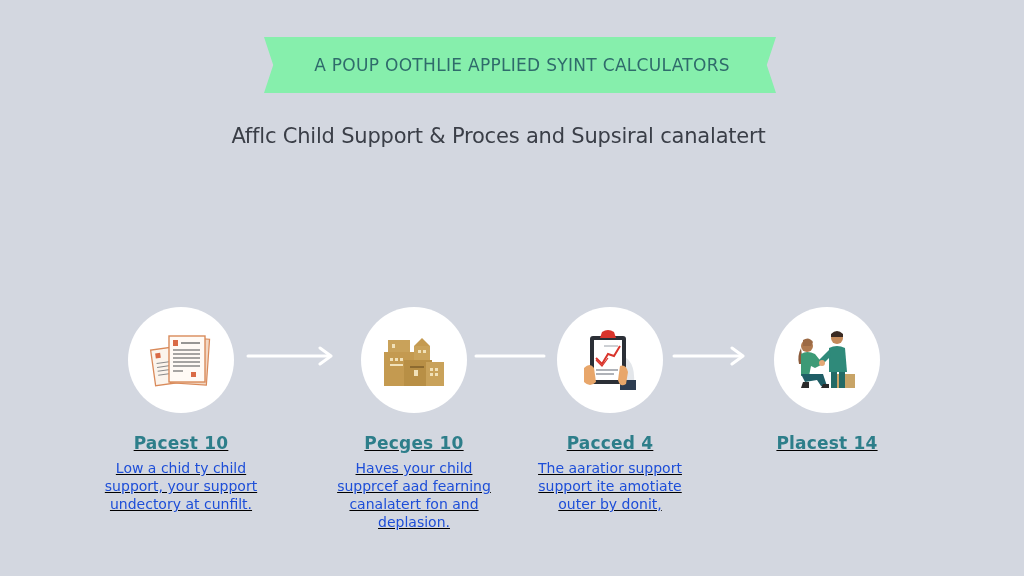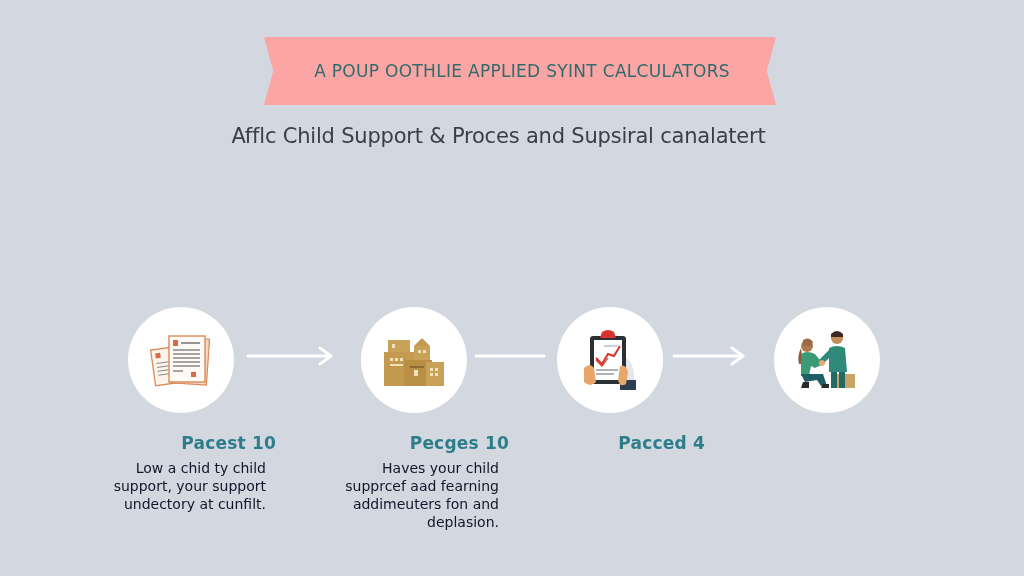--- a/index.html
+++ b/index.html
@@ -12,22 +12,22 @@
       background: #d3d7e0;
       position: relative;
       overflow: hidden;
       font-family: "DejaVu Sans", "Liberation Sans", sans-serif;
     }
     .banner {
       position: absolute;
       left: 264px;
       top: 37px;
       width: 512px;
-      height: 68px;
-      background: #fca5a5;
+      height: 56px;
+      background: #86efac;
       clip-path: polygon(0% 0%, 100% 0%, 98.2% 50%, 100% 100%, 0% 100%, 1.8% 50%);
       display: flex;
       align-items: center;
       justify-content: center;
     }
     .banner-text {
       color: #2f6b6b;
       font-size: 17px;
       letter-spacing: 0.3px;
       font-weight: normal;
@@ -40,21 +40,22 @@
       top: 124px;
       text-align: center;
       font-size: 21px;
       color: #3a3e47;
       letter-spacing: -0.2px;
     }
     .step {
       position: absolute;
       top: 307px;
       width: 190px;
-      text-align: right;
+      text-align: center;
+      text-decoration: underline;
     }
     .circle {
       width: 106px;
       height: 106px;
       border-radius: 50%;
       background: #ffffff;
       margin: 0 auto;
       position: relative;
       display: flex;
       align-items: center;
@@ -65,21 +66,21 @@
       margin-top: 20px;
       font-size: 17px;
       font-weight: bold;
       color: #2d7e8a;
       letter-spacing: 0.2px;
     }
     .step-desc {
       margin-top: 6px;
       font-size: 14px;
       line-height: 18px;
-      color: #0f172a;
+      color: #1d4ed8;
       padding: 0 10px;
     }
     .arrow {
       position: absolute;
       height: 20px;
     }
     .arrow svg { display: block; }
   </style>
 </head>
 <body>
@@ -155,21 +156,21 @@
         <rect x="32" y="42" width="14" height="2" fill="#8c6a30"></rect>
         <rect x="36" y="46" width="4" height="6" fill="#f1e1b8"></rect>
         <rect x="52" y="44" width="3" height="3" fill="#f1e1b8"></rect>
         <rect x="57" y="44" width="3" height="3" fill="#f1e1b8"></rect>
         <rect x="52" y="49" width="3" height="3" fill="#f1e1b8"></rect>
         <rect x="57" y="49" width="3" height="3" fill="#f1e1b8"></rect>
       </svg>
     </span>
   </div>
   <div class="step-title">Pecges 10</div>
-  <div class="step-desc">Haves your child supprcef aad fearning addimeuters fon and deplasion.</div>
+  <div class="step-desc">Haves your child supprcef aad fearning canalatert fon and deplasion.</div>
 </div>
 
 <div class="arrow" style="left:474px; top:346px;">
   <svg width="72" height="20" viewBox="0 0 72 20">
     <line x1="2" y1="10" x2="70" y2="10" stroke="#ffffff" stroke-width="3" stroke-linecap="round"></line>
   </svg>
 </div>
 
 <div class="step" style="left:515px;">
   <div class="circle">
@@ -189,20 +190,21 @@
         <line x1="22" y1="46" x2="44" y2="46" stroke="#7a7f88" stroke-width="1.2"></line>
         <line x1="22" y1="50" x2="40" y2="50" stroke="#7a7f88" stroke-width="1.2"></line>
         <line x1="30" y1="22" x2="44" y2="22" stroke="#9aa0a8" stroke-width="1"></line>
 
         <path d="M10 44 Q16 38 20 44 L22 58 Q16 64 10 58 Z" fill="#e8a66a"></path>
         <path d="M46 42 Q52 40 54 48 L52 60 Q46 64 44 56 Z" fill="#e8a66a"></path>
       </svg>
     </span>
   </div>
   <div class="step-title">Pacced 4</div>
+  <div class="step-desc">The aaratior support support ite amotiate outer by donit,</div>
 </div>
 
 <div class="arrow" style="left:672px; top:346px;">
   <svg width="76" height="20" viewBox="0 0 76 20">
     <line x1="2" y1="10" x2="70" y2="10" stroke="#ffffff" stroke-width="3" stroke-linecap="round"></line>
     <polyline points="60,2 71,10 60,18" fill="none" stroke="#ffffff" stroke-width="3" stroke-linecap="round" stroke-linejoin="round"></polyline>
   </svg>
 </div>
 
 <div class="step" style="left:732px;">
@@ -224,13 +226,14 @@
         <path d="M42 12 Q48 6 54 12 L54 15 L42 15 Z" fill="#3a2a22"></path>
         <path d="M40 26 Q48 22 56 26 L58 50 L40 50 Z" fill="#2f8a7a"></path>
         <path d="M40 28 L30 38 L34 42 L42 34 Z" fill="#2f8a7a"></path>
         <path d="M42 50 L48 50 L48 66 L42 66 Z" fill="#236a66"></path>
         <path d="M50 50 L56 50 L56 66 L50 66 Z" fill="#236a66"></path>
 
         <circle cx="33" cy="41" r="3" fill="#e3a876"></circle>
       </svg>
     </span>
   </div>
+  <div class="step-title">Placest 14</div>
 </div>
 
 </body></html>

